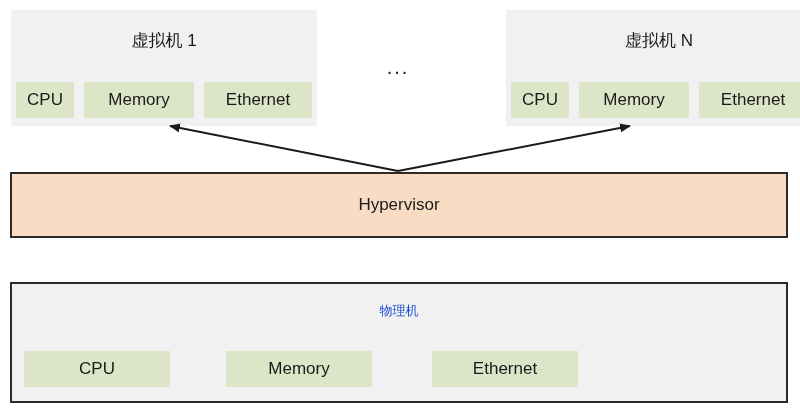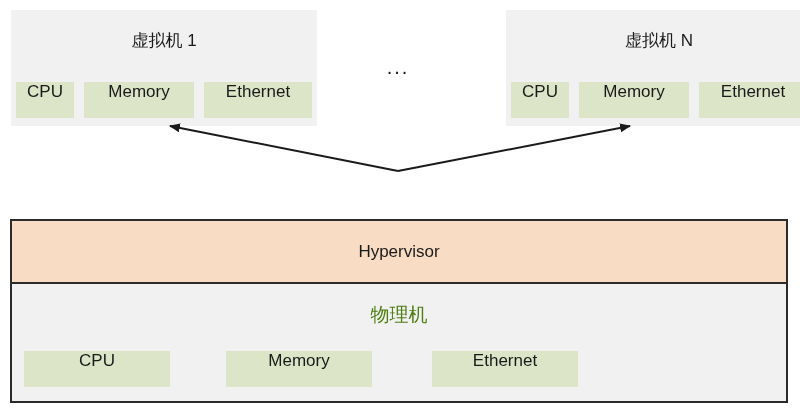--- a/index.html
+++ b/index.html
@@ -39,21 +39,21 @@
     color: #1a1a1a;
     white-space: nowrap;
   }
 
   
   .chip {
     position: absolute;
     background: #dce5c8;
     box-sizing: border-box;
     display: flex;
-    align-items: flex-start;
+    align-items: center;
     justify-content: center;
     font-size: 17px;
     color: #1a1a1a;
     white-space: nowrap;
   }
 
   
   #hypervisor {
     position: absolute;
     left: 10px;
@@ -61,42 +61,41 @@
     width: 778px;
     height: 66px;
     background: #f9dcc4;
     border: 2px solid #2b2b2b;
     box-sizing: border-box;
     display: flex;
     align-items: center;
     justify-content: center;
     font-size: 17px;
     color: #1a1a1a;
-    margin-top: 47px;
   }
 
   
   #physical {
     position: absolute;
     left: 10px;
     top: 282px;
     width: 778px;
     height: 121px;
     background: #f1f1f1;
     border: 2px solid #2b2b2b;
     box-sizing: border-box;
   }
   #physical-title {
     position: absolute;
     left: 0;
     right: 0;
     top: 18px;
     text-align: center;
-    font-size: 19px;
-    color: #4d7c0f;
+    font-size: 13px;
+    color: #1d4ed8;
     white-space: nowrap;
   }
 
   
   #ellipsis {
     position: absolute;
     left: 372px;
     top: 56px;
     width: 52px;
     text-align: center;

